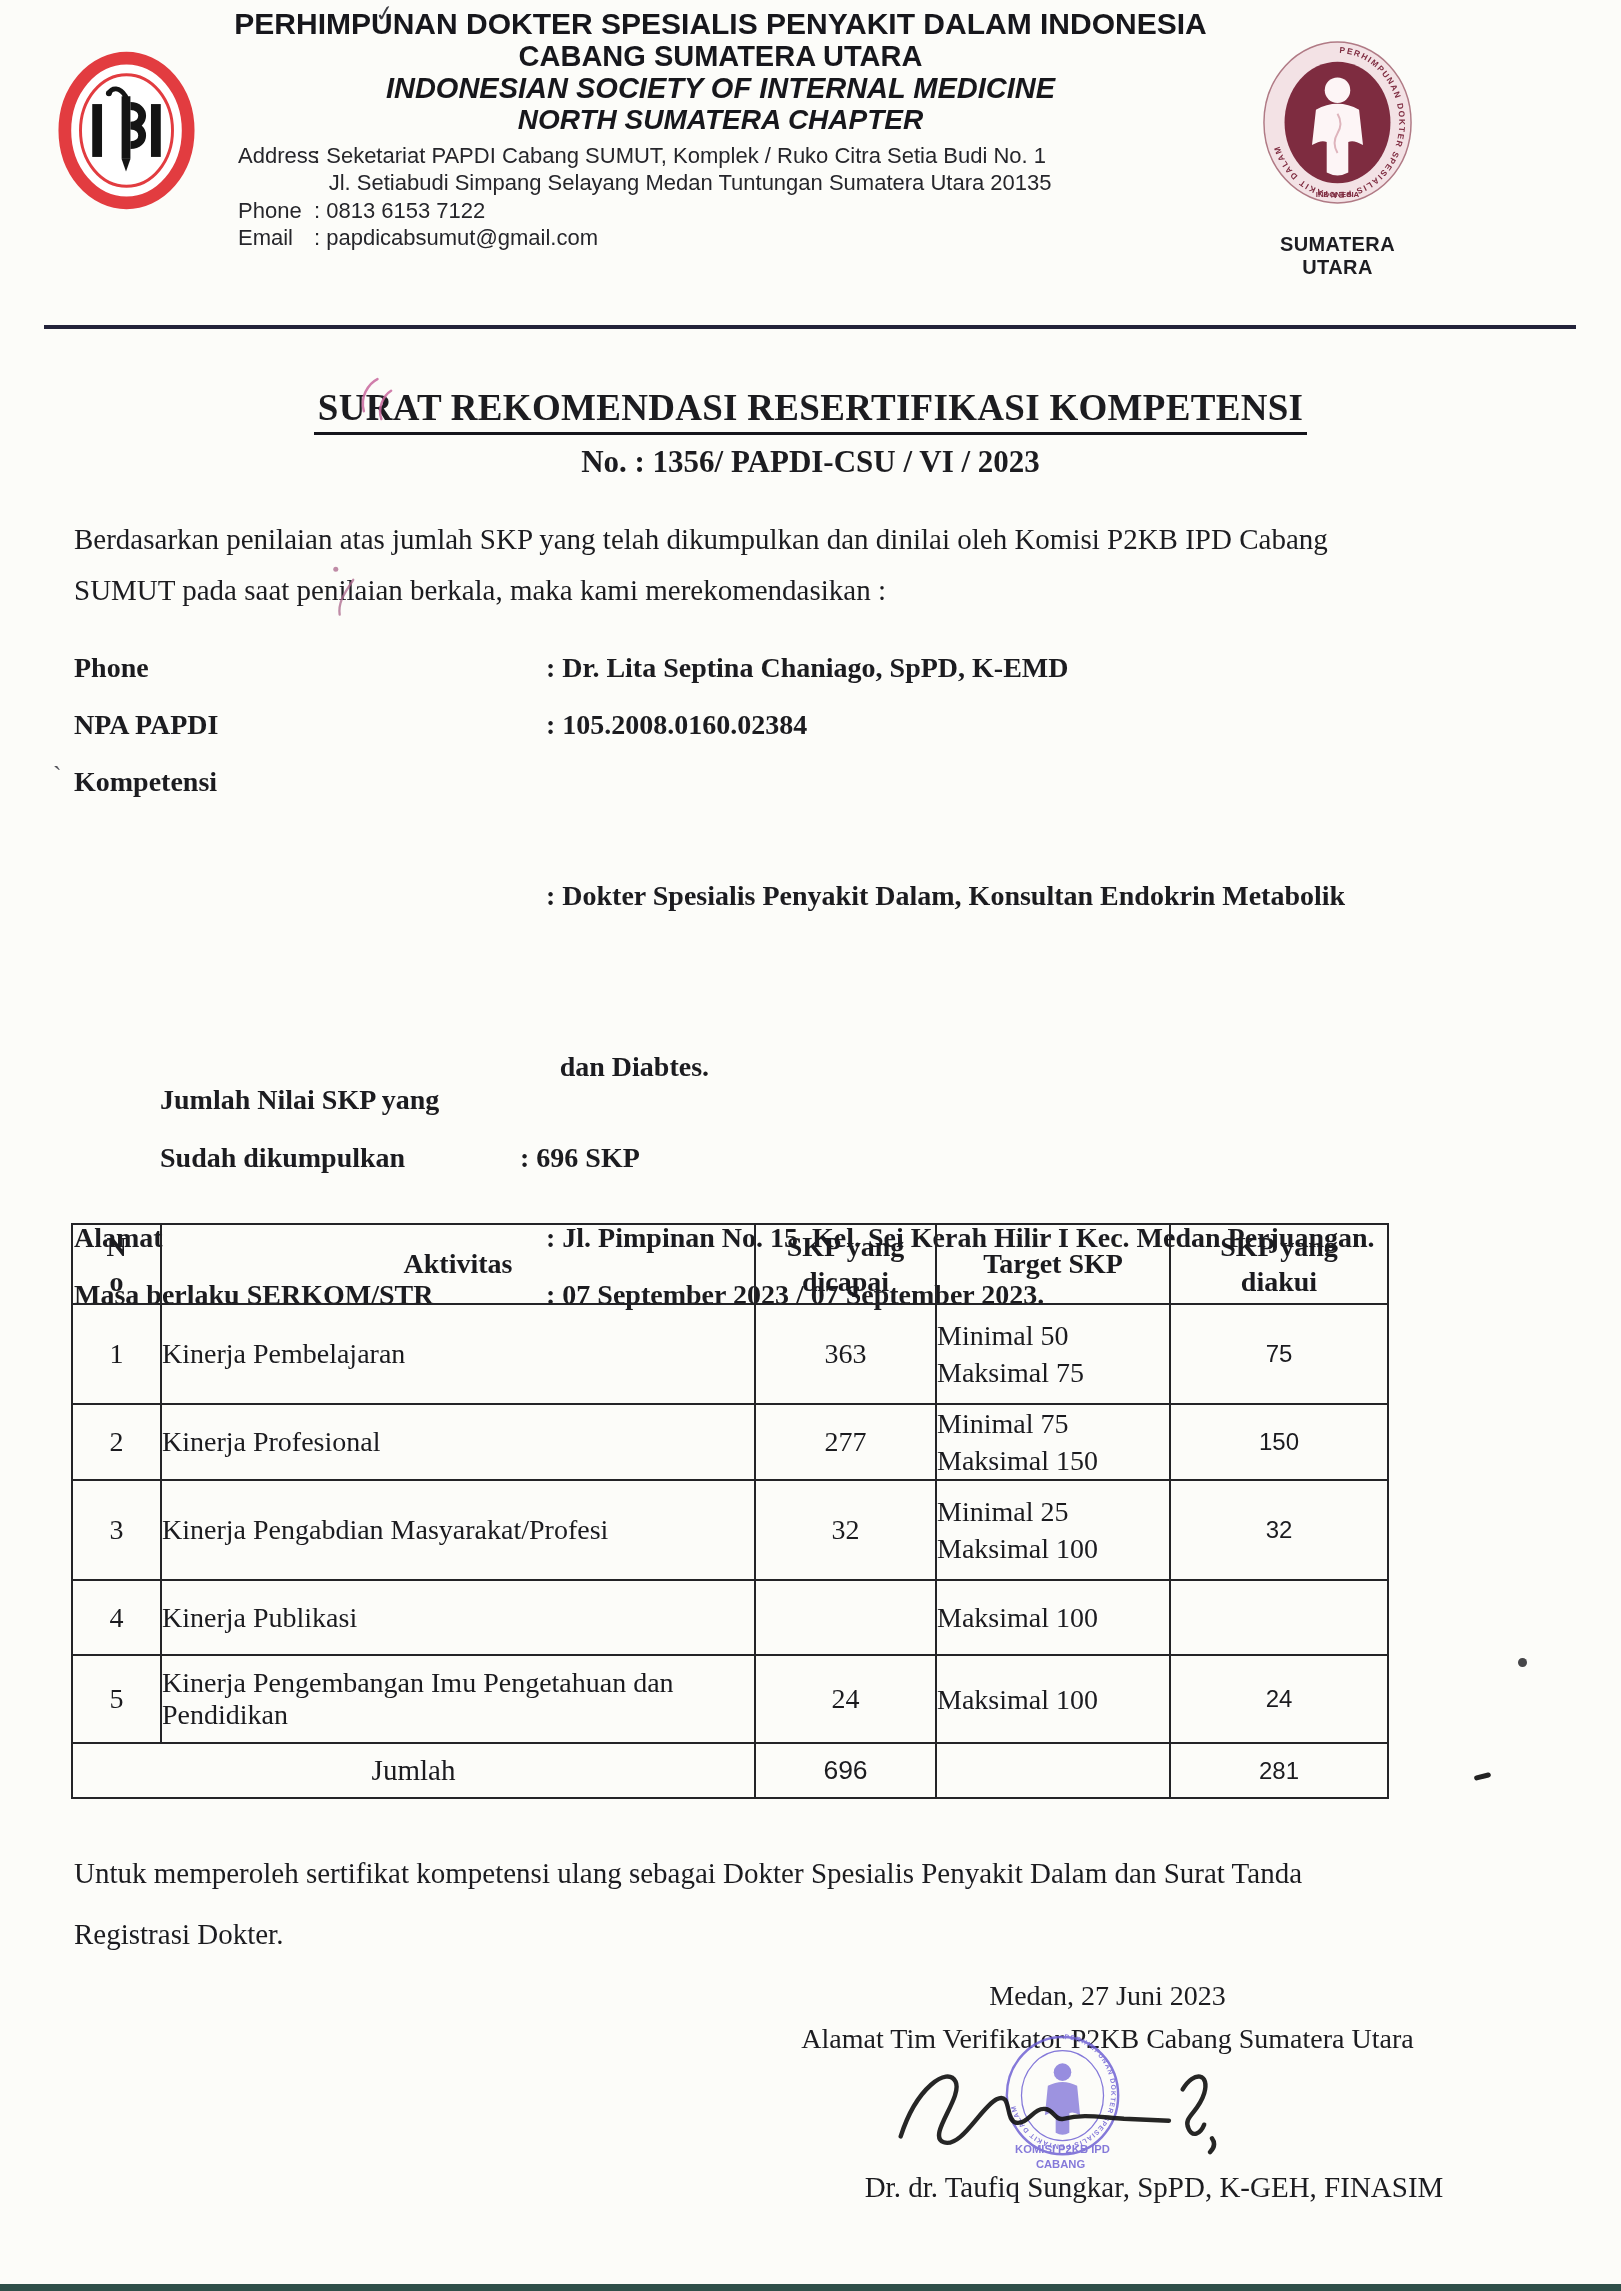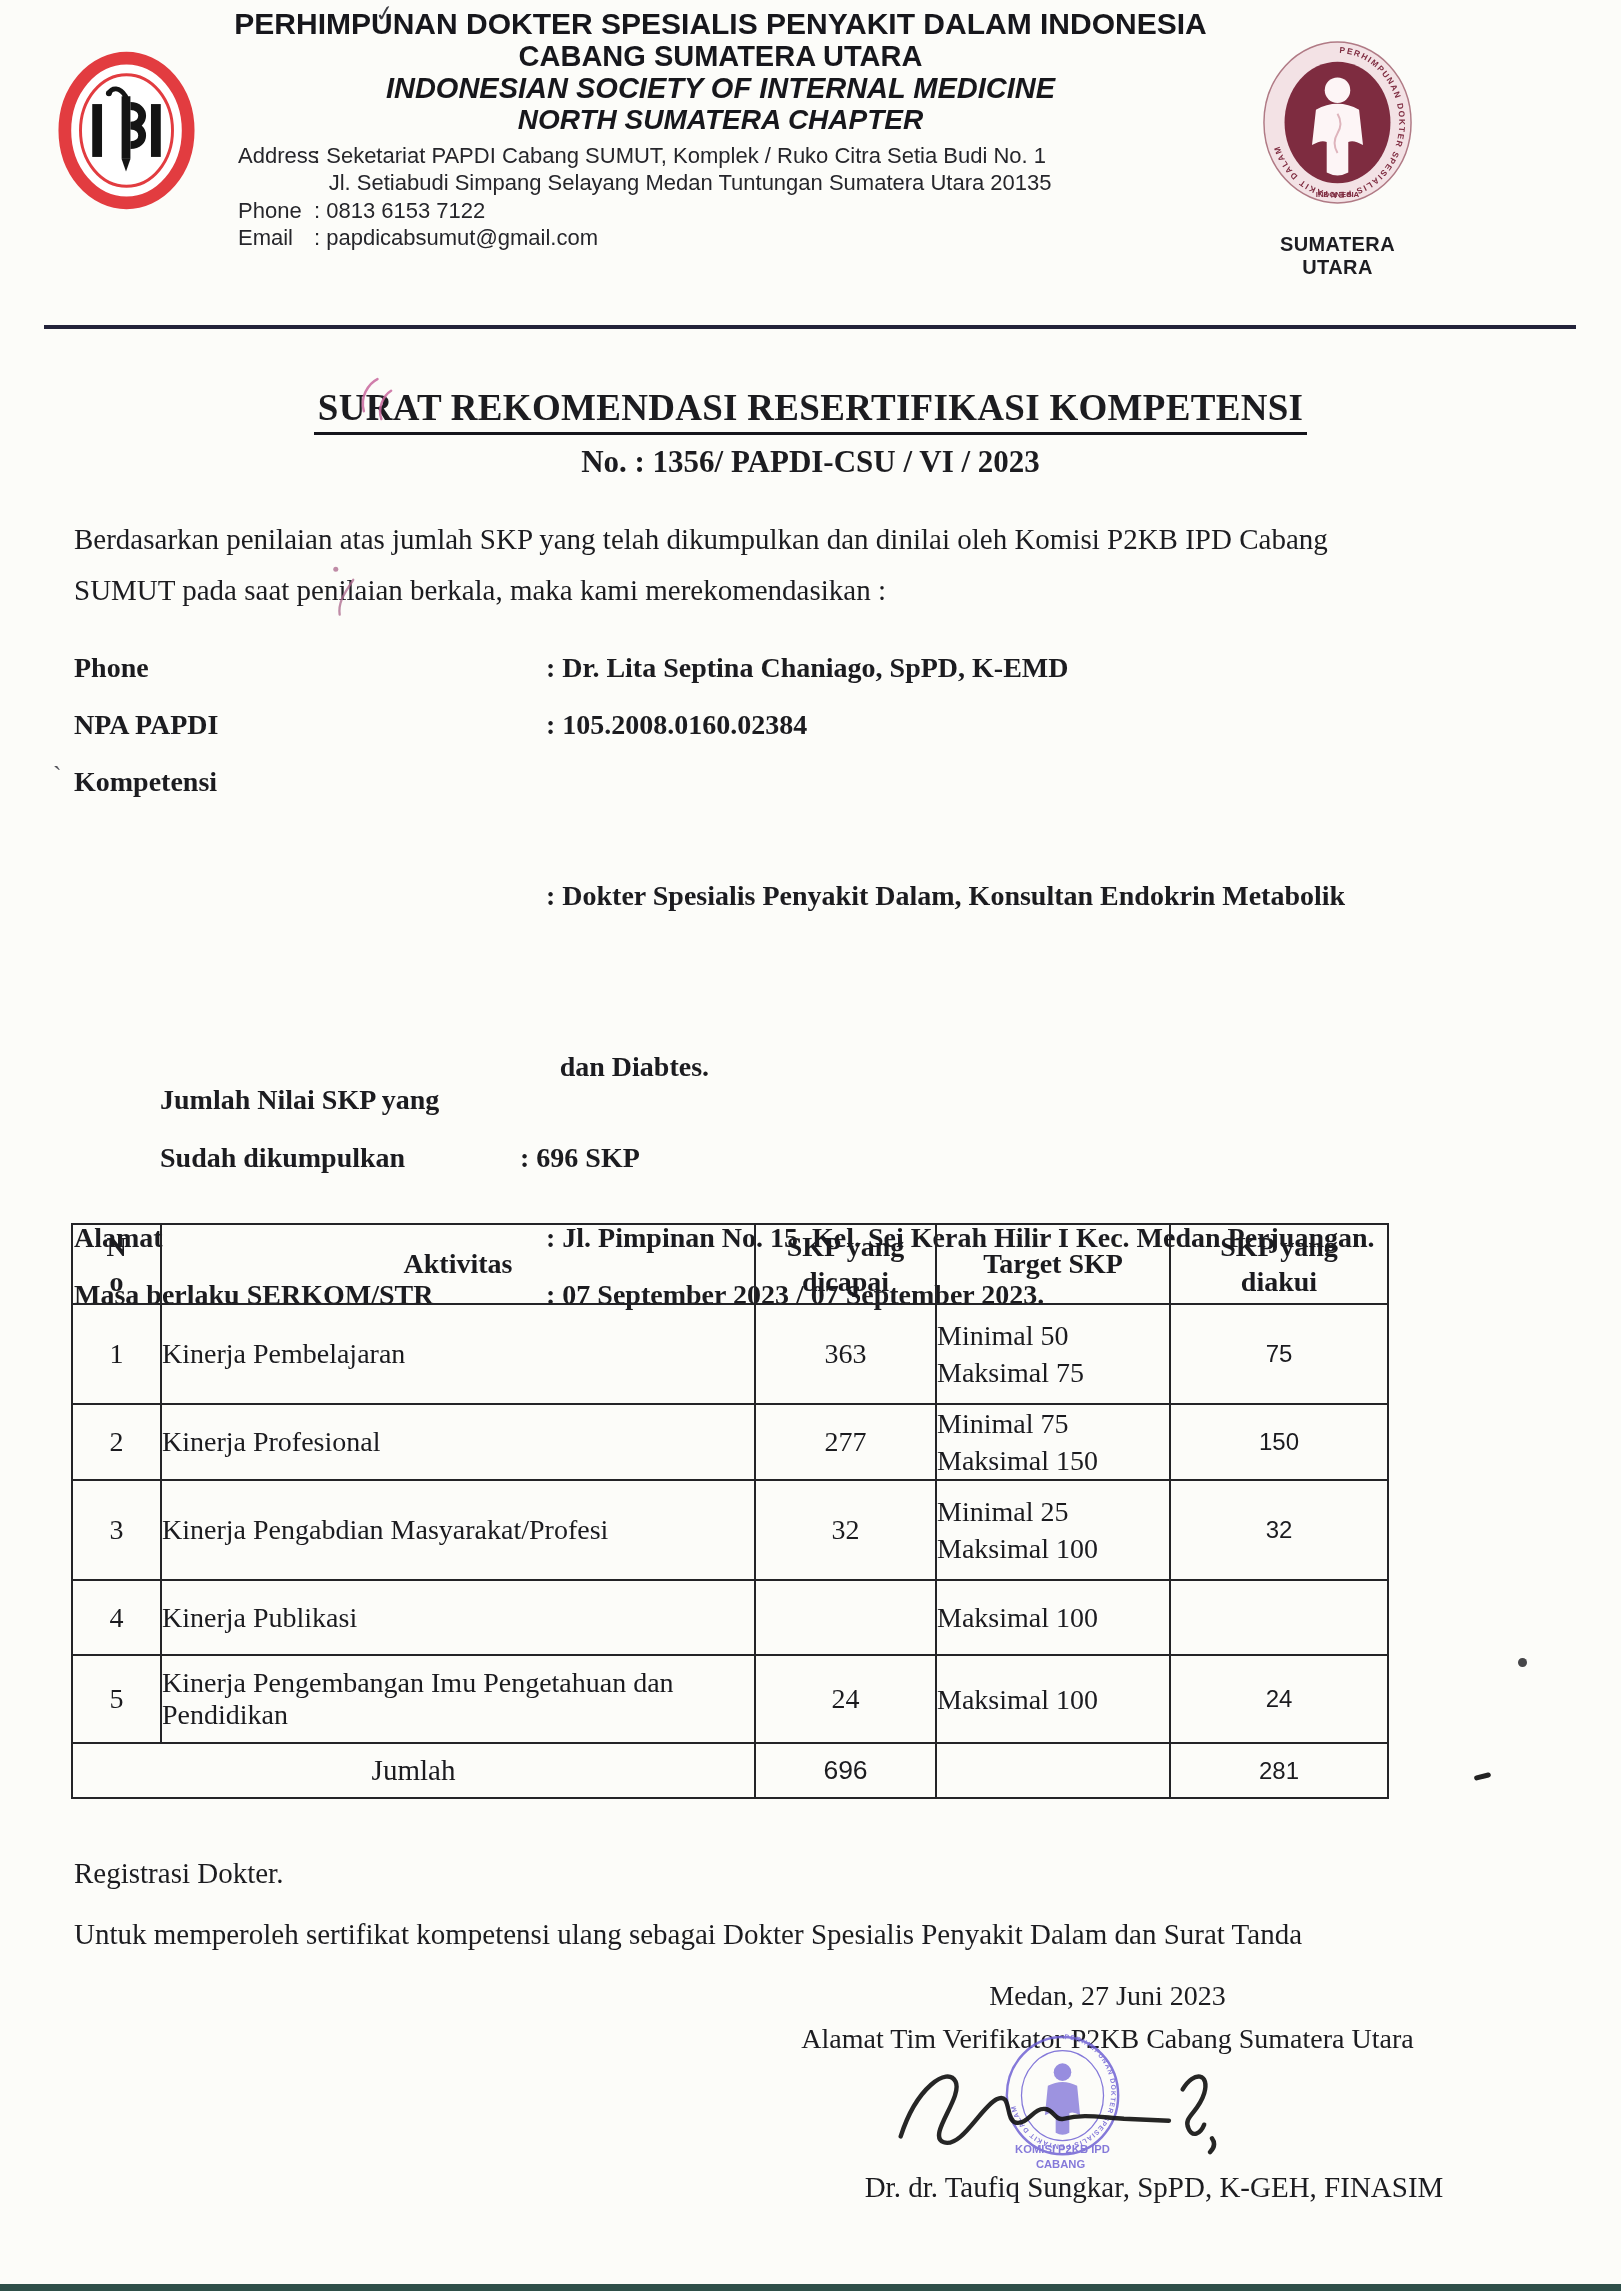--- a/index.html
+++ b/index.html
@@ -268,22 +268,22 @@
       <tr class="row-sum">
         <td class="sum" colspan="2">Jumlah</td>
         <td class="ach-b">696</td>
         <td class="tgt"></td>
         <td class="rec">281</td>
       </tr>
     </tbody>
   </table>
 
   <div class="closing">
+    <div>Untuk memperoleh sertifikat kompetensi ulang sebagai Dokter Spesialis Penyakit Dalam dan Surat Tanda</div>
     <div>Registrasi Dokter.</div>
-    <div>Untuk memperoleh sertifikat kompetensi ulang sebagai Dokter Spesialis Penyakit Dalam dan Surat Tanda</div>
   </div>
 
   <div class="sig-block">
     <div class="sig-date">Medan, 27 Juni 2023</div>
     <div class="sig-role">Alamat Tim Verifikator P2KB Cabang Sumatera Utara</div>
 
     <svg class="sig-stamp" viewBox="0 0 130 152" style="font-size:29px">
       <defs>
           <path id="stampArc" d="M65,14 a50,54 0 1,1 -0.1,0" fill="none"></path>
         </defs>

